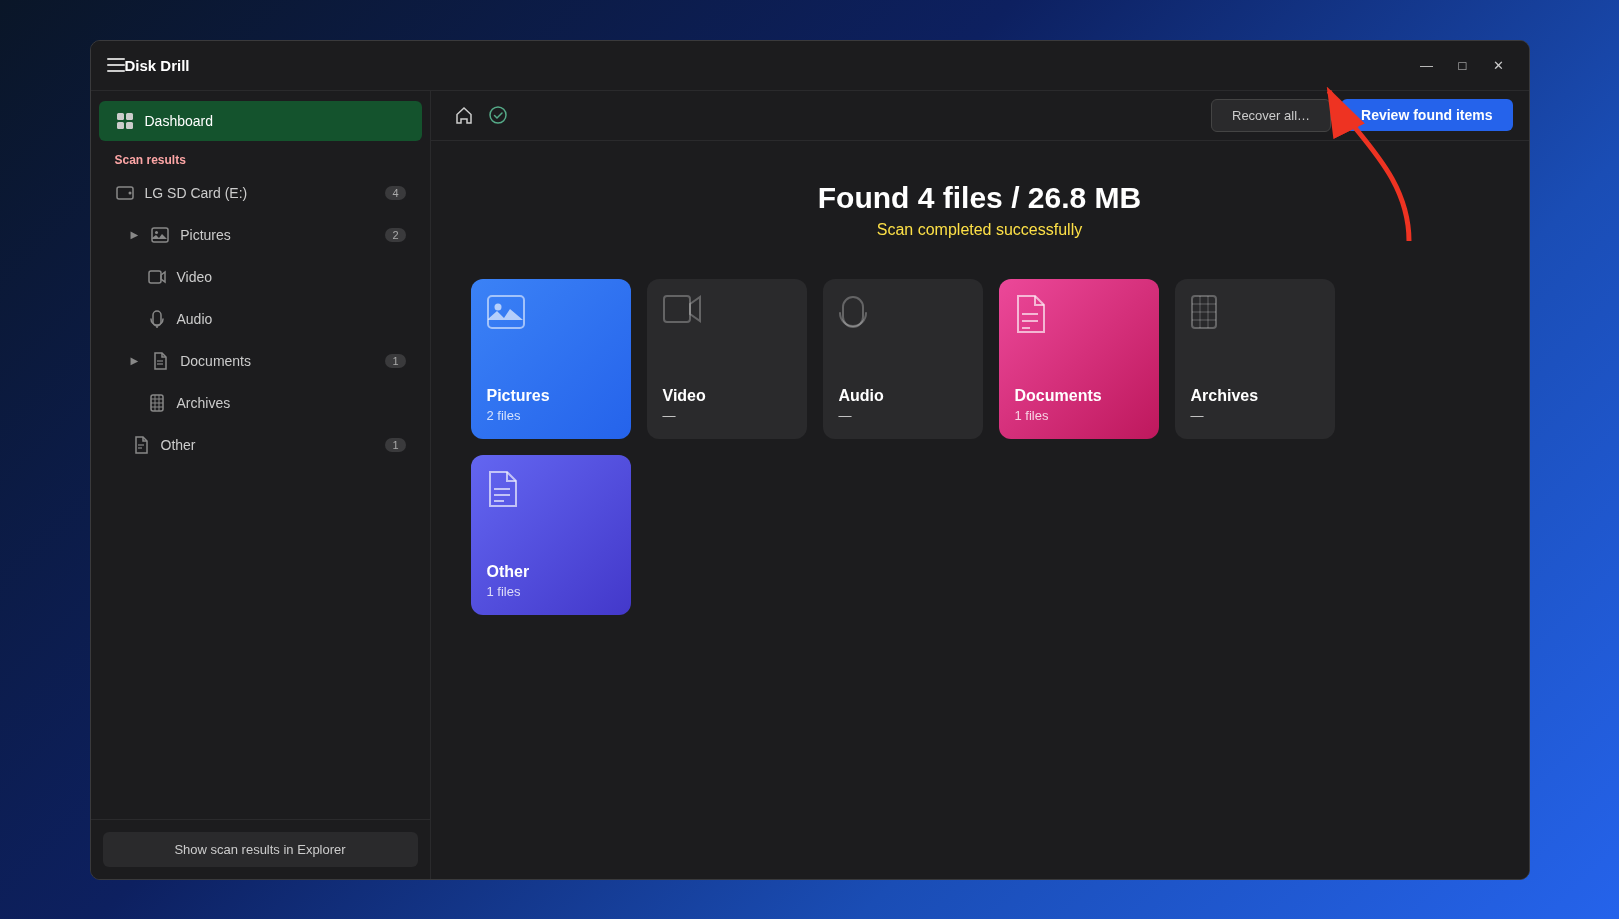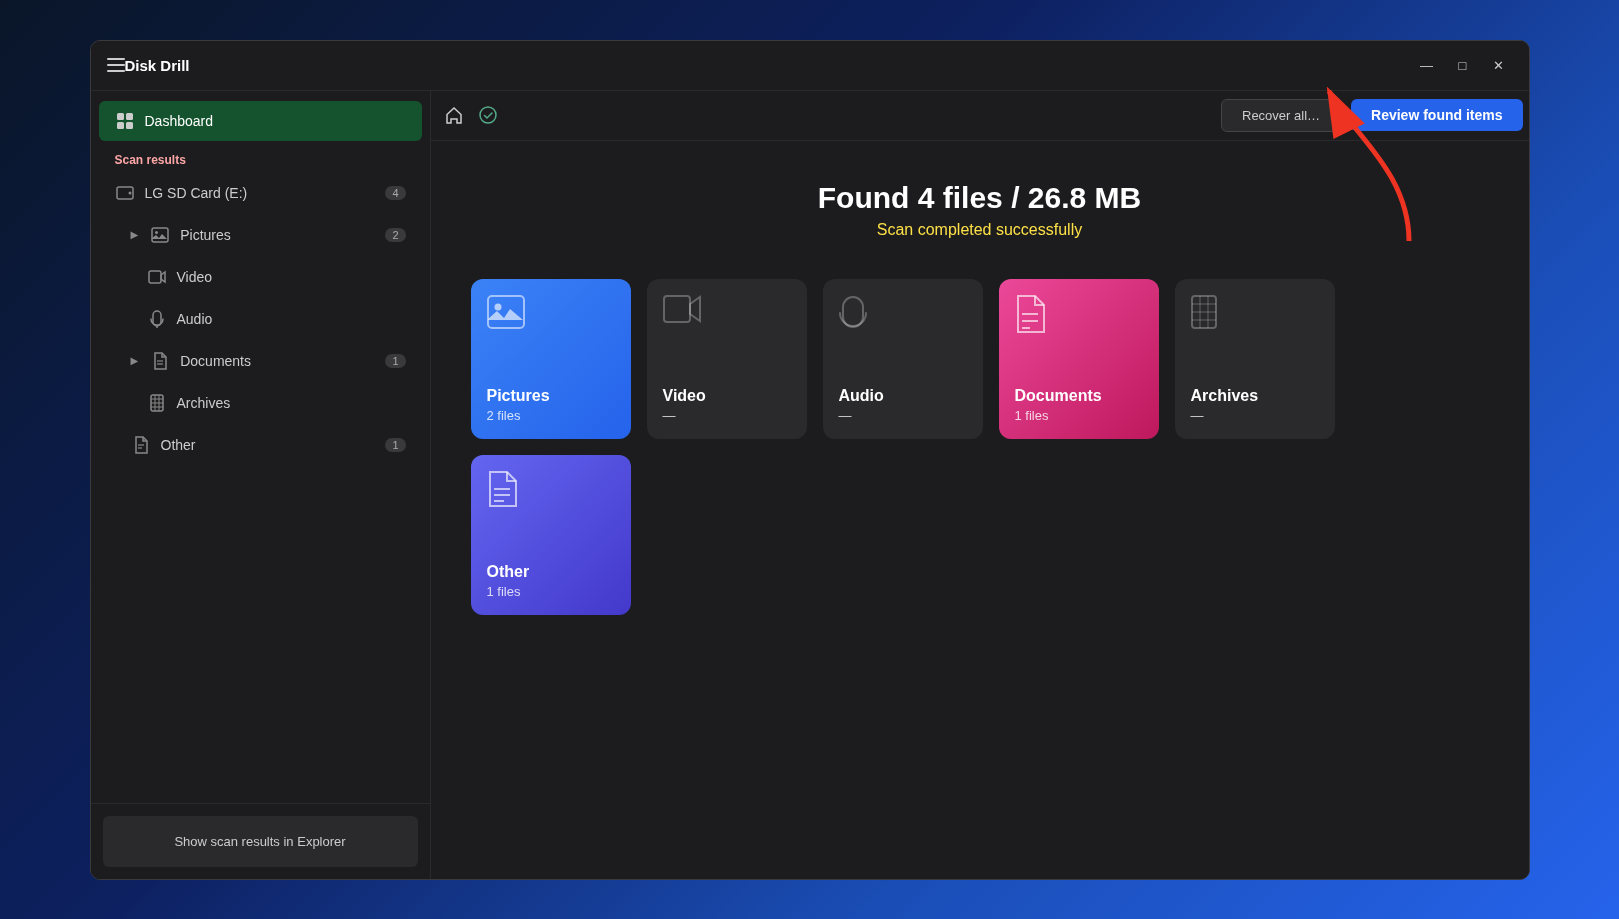--- a/index.html
+++ b/index.html
@@ -143,21 +143,21 @@
       margin-right: 2px;
     }
 
     
     .sidebar-footer {
       padding: 12px;
       border-top: 1px solid #2a2a2c;
     }
     .sidebar-footer-btn {
       width: 100%;
-      padding: 18px 16px;
+      padding: 10px 16px;
       background: #2a2a2c;
       border: none;
       border-radius: 6px;
       color: #ccc;
       font-size: 13px;
       cursor: pointer;
       text-align: center;
     }
 
     
@@ -168,21 +168,21 @@
       background: #1c1c1e;
     }
 
     
     .content-header {
       height: 50px;
       background: #1c1c1e;
       border-bottom: 1px solid #2a2a2c;
       display: flex;
       align-items: center;
-      padding: 0 6px;
+      padding: 0 16px;
     }
     .nav-icon-btn {
       width: 34px;
       height: 34px;
       border-radius: 6px;
       border: none;
       background: transparent;
       color: #ccc;
       cursor: pointer;
       display: flex;

